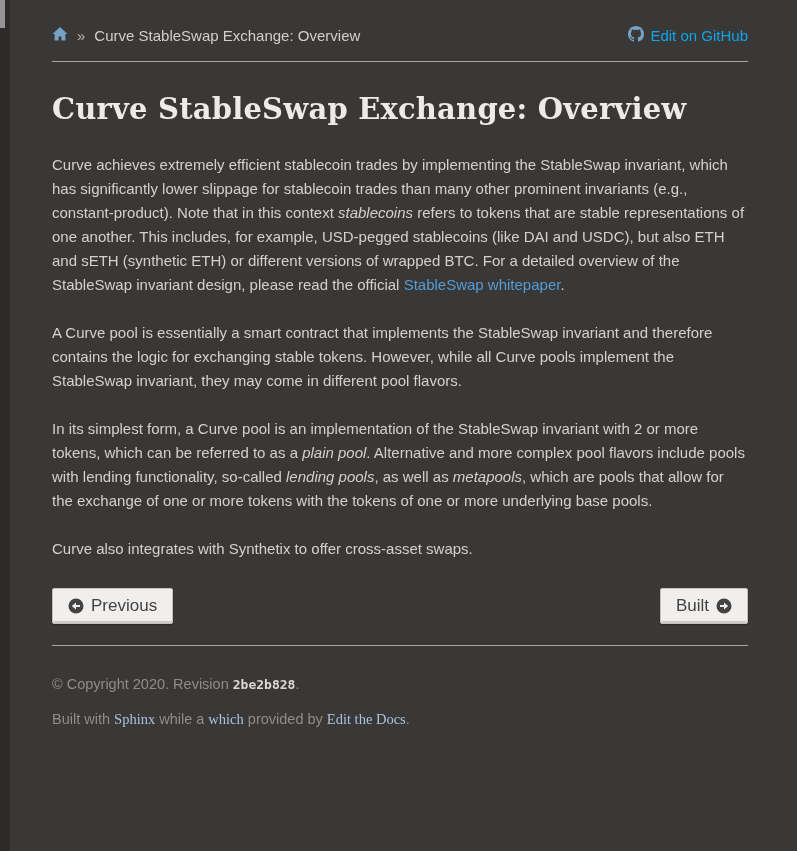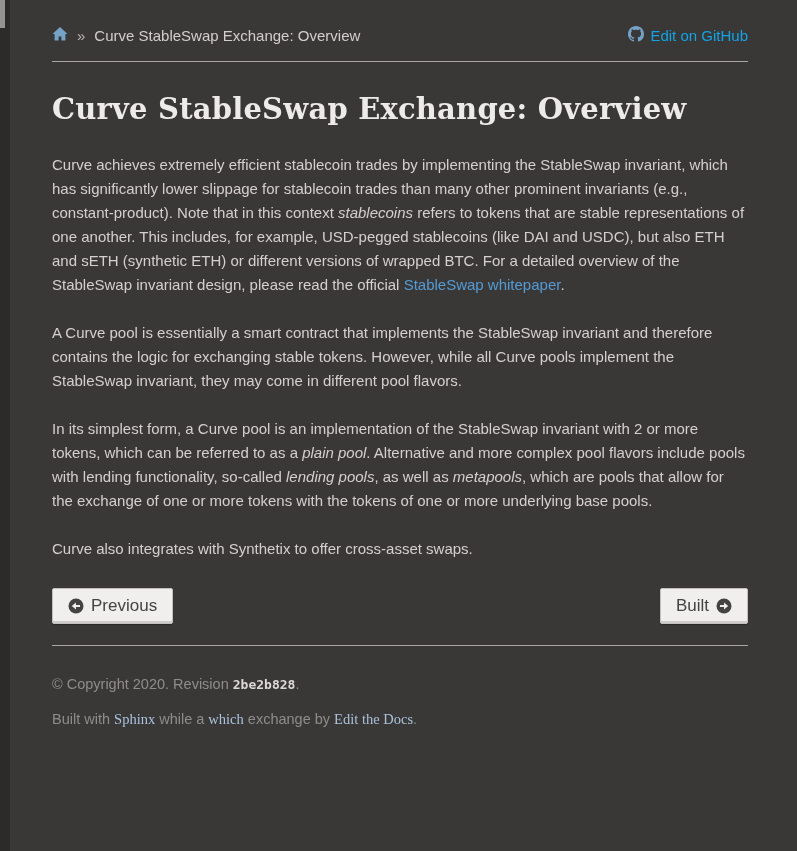--- a/index.html
+++ b/index.html
@@ -112,17 +112,17 @@
             <path d="M4 7 h4 V4.6 L12.2 8 8 11.4 V9 H4 z" fill="#f1efee"></path>
           </svg>
         </span>
       </button>
     </div>
 
     <hr class="divider bottom">
 
     <div class="footer">
       <div class="line1"><span>© Copyright 2020. Revision </span><span class="rev-code">2be2b828</span><span>.</span></div>
-      <div class="line2"><span>Built with </span><a class="f-link">Sphinx</a><span> while a </span><a class="f-link">which</a><span> exchange by </span><a class="f-link">Edit the Docs</a><span>.</span></div>
+      <div class="line2"><span>Built with </span><a class="f-link">Sphinx</a><span> while a </span><a class="f-link">which</a><span> provided by </span><a class="f-link">Edit the Docs</a><span>.</span></div>
     </div>
 
   </div>
 </div>
 
 </body></html>

